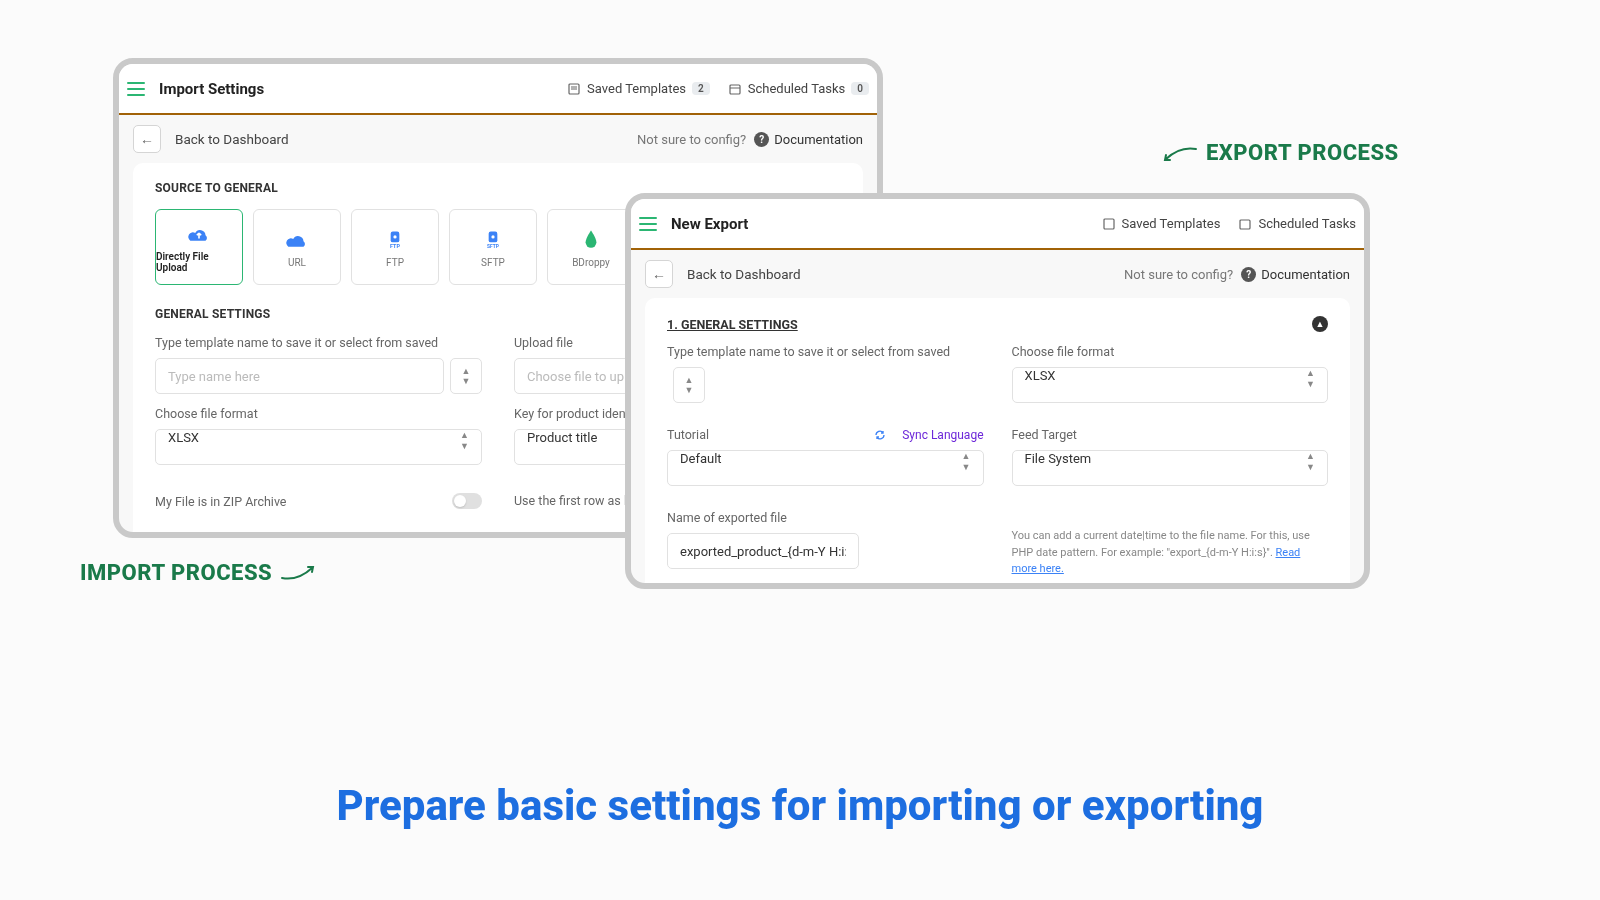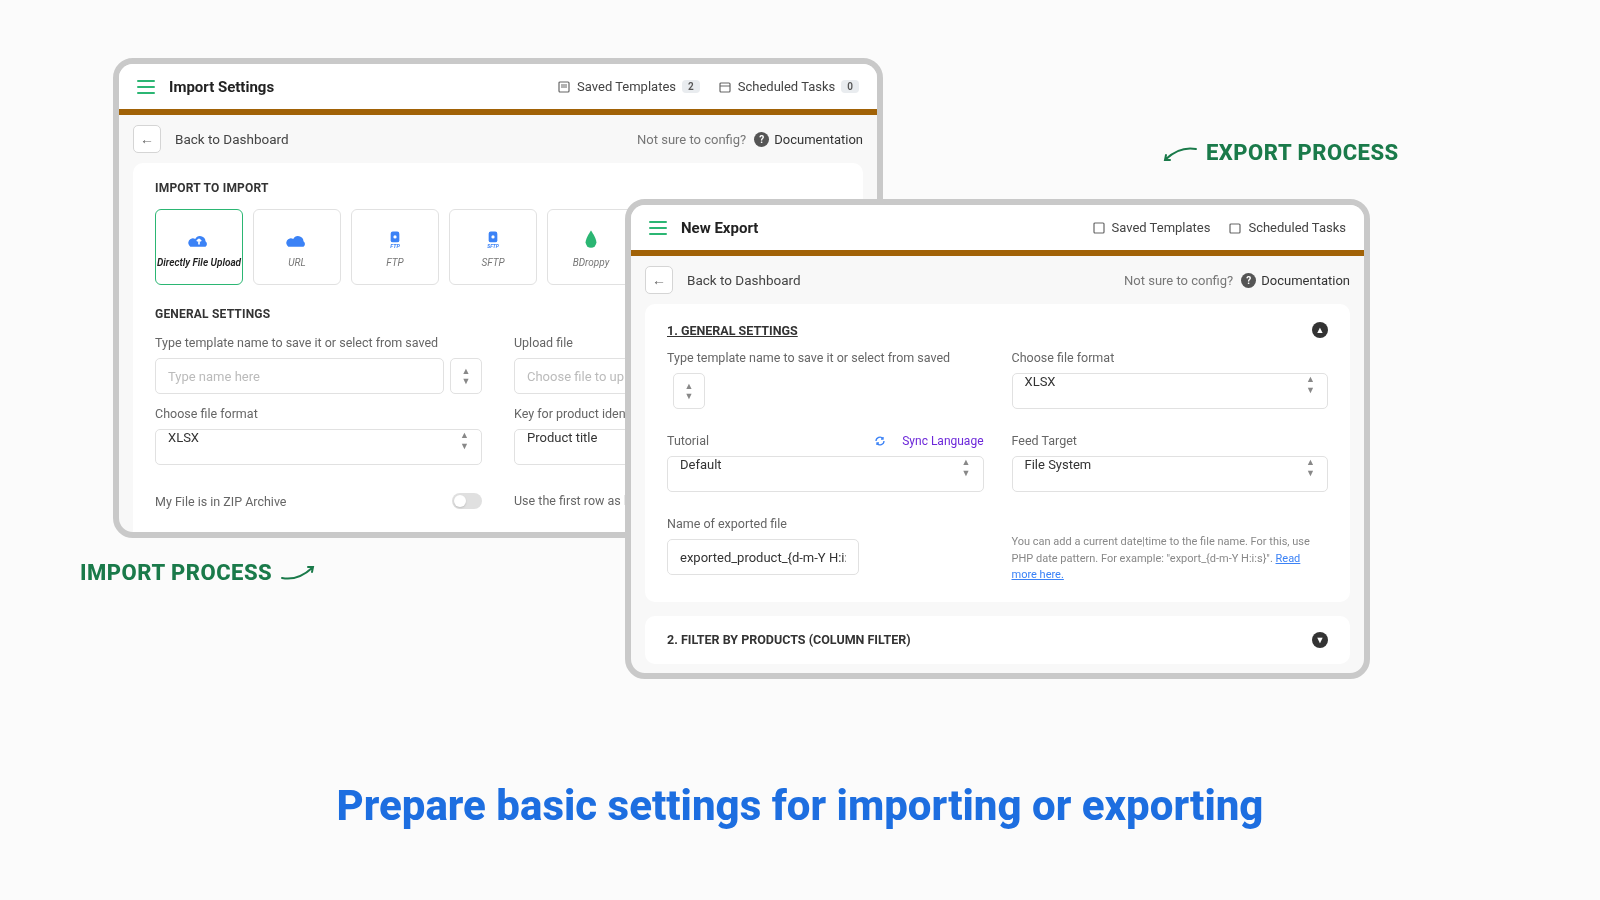--- a/index.html
+++ b/index.html
@@ -6,29 +6,29 @@
 body { width: 1600px; height: 900px; background: #fbfbfb; position: relative; overflow: hidden; }
 
 .panel {
   position: absolute;
   background: #f8f8f8;
   border: 6px solid #c9c9c9;
   border-radius: 20px;
   overflow: hidden;
 }
 .panel-import { left: 113px; top: 58px; width: 770px; height: 480px; }
-.panel-export { left: 625px; top: 193px; width: 745px; height: 480px; margin-top: 6px; }
+.panel-export { left: 625px; top: 193px; width: 745px; height: 396px; }
 
 .topbar {
   background: #fff;
   height: 51px;
   display: flex;
   align-items: center;
-  padding: 0 18px;
-  border-bottom: 6px solid #a16207;
+  padding: 0 8px;
+  border-bottom: 2px solid #a16207;
 }
 .hamburger { width: 18px; height: 14px; display: flex; flex-direction: column; justify-content: space-between; margin-right: 14px; cursor: pointer; }
 .hamburger span { height: 2px; background: #2bb673; border-radius: 1px; }
 .topbar-title { font-weight: 700; font-size: 15px; color: #222; }
 .topbar-spacer { flex: 1; }
 .topbar-link { display: flex; align-items: center; font-size: 13px; color: #444; margin-left: 18px; cursor: pointer; }
 .topbar-link .ico { width: 14px; height: 14px; margin-right: 6px; display:flex; align-items:center; justify-content:center; }
 .badge { background: #e9ecef; color: #555; font-size: 10px; font-weight:600; padding: 1px 6px; border-radius: 4px; margin-left: 6px; }
 
 .subbar {
@@ -47,21 +47,21 @@
 .doc-link .q { width:15px; height:15px; border-radius:50%; background:#555; color:#fff; font-size:10px; display:flex; align-items:center; justify-content:center; margin-right:5px; font-weight:700; }
 
 .card {
   background: #fff;
   margin: 0 14px 14px 14px;
   border-radius: 10px;
   padding: 18px 22px;
 }
 .section-label { font-size: 12px; font-weight: 700; color: #333; letter-spacing: 0.2px; margin-bottom: 14px; }
 
-.source-row { display:flex; gap:10px; margin-bottom: 22px; font-style: italic; }
+.source-row { display:flex; gap:10px; margin-bottom: 22px; }
 .source-item {
   width: 88px; height: 76px; border:1px solid #e1e1e1; border-radius:6px;
   display:flex; flex-direction:column; align-items:center; justify-content:center;
   font-size: 10px; color:#777; background:#fff; cursor:pointer; position:relative;
 }
 .source-item.active { border-color:#2bb673; color:#222; font-weight:600; }
 .source-item .sicon { width:26px; height:22px; margin-bottom:8px; }
 .dot-ind { position:absolute; top:-5px; right:-5px; width:10px; height:10px; border-radius:50%; background:#c0c0c0; border:2px solid #fff; }
 
 .form-row { display:flex; gap:32px; }
@@ -162,21 +162,21 @@
     <div class="right">
       <span>Not sure to config?</span>
       <span class="doc-link">
         <span class="q">?</span>
         <span>Documentation</span>
       </span>
     </div>
   </div>
 
   <div class="card">
-    <div class="section-label">IMPORT TO IMPORT</div>
+    <div class="section-label">SOURCE TO GENERAL</div>
     <div class="source-row">
       <div class="source-item active">
         <svg class="sicon" viewBox="0 0 24 20">
             <path d="M18 13a5 5 0 00-9.5-2A4 4 0 004 18h14a3 3 0 000-5z" fill="#3b82f6"></path>
             <path d="M12 16v-5m0 0l-2 2m2-2l2 2" stroke="#fff" stroke-width="1.5" fill="none"></path>
           </svg>
         <span>Directly File Upload</span>
       </div>
       <div class="source-item">
         <svg class="sicon" viewBox="0 0 24 20">

